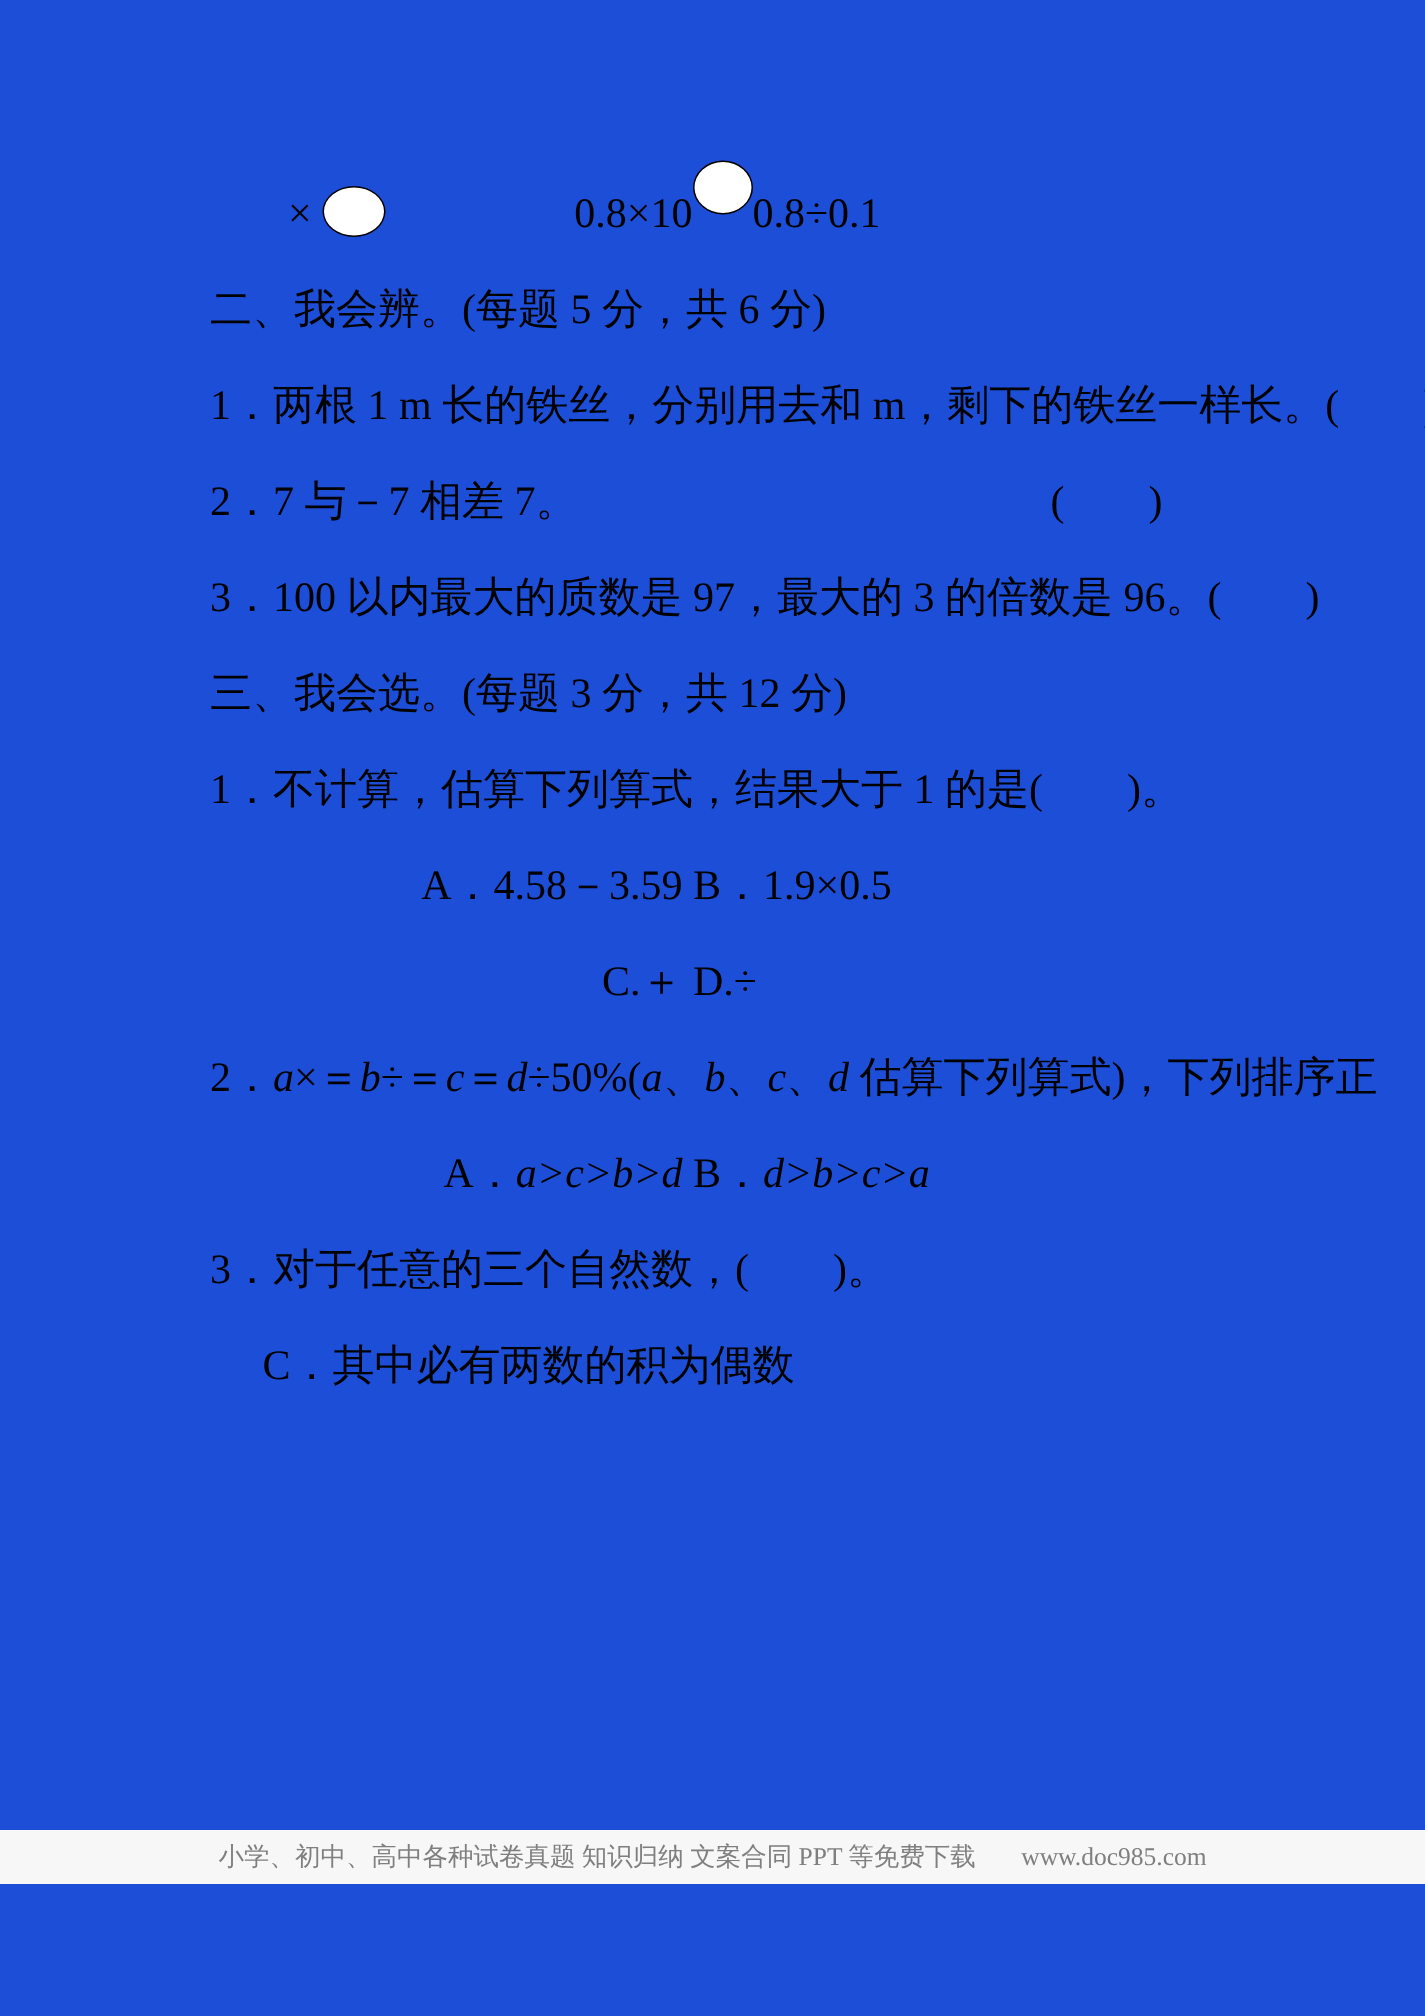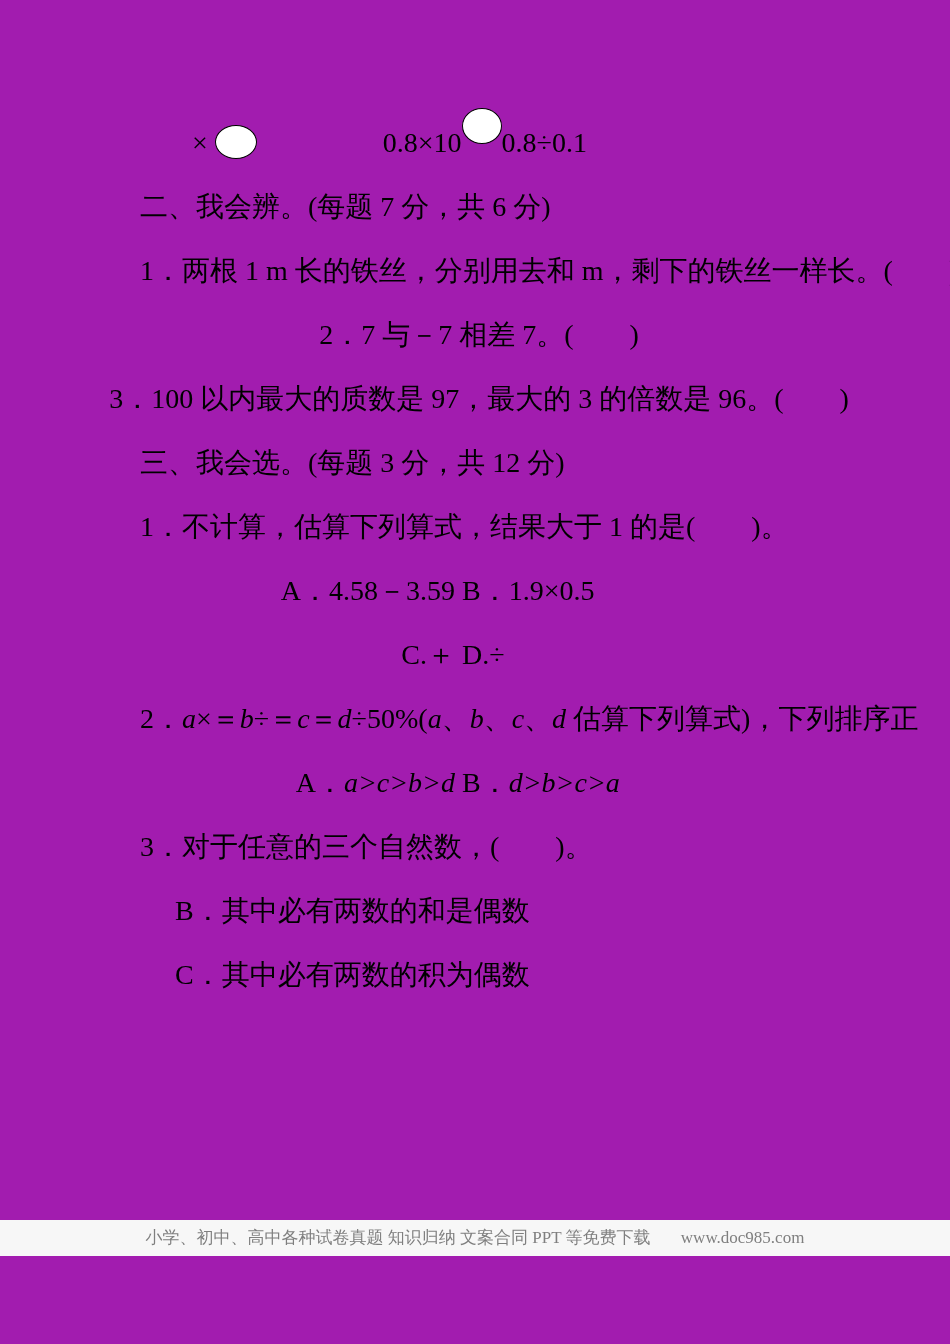--- a/index.html
+++ b/index.html
@@ -1,30 +1,30 @@
 <!DOCTYPE html>
 <html><head>
 <meta charset="utf-8">
 <style>
   html, body { margin: 0; padding: 0; background: #ffffff; }
   .page {
     position: relative;
     width: 950px;
     height: 1344px;
-    background: #a21caf;
+    background: #1d4ed8;
     font-family: "Liberation Serif", "DejaVu Serif", serif;
     font-size: 28px;
     color: #000000;
     overflow: hidden;
     box-sizing: border-box;
     padding: 111px 135px 0 140px;
   }
   .line { line-height: 64px; white-space: nowrap; }
   .indent { padding-left: 35px; }
-  .flexline { display: flex; justify-content: center; margin-left: 43px; }
+  .flexline { display: flex; justify-content: space-between; }
   .bracket-right { margin-right: 40px; }
   .opt-col { display: inline-block; width: 280px; text-align: right; }
   .it { font-style: italic; }
   .circle {
     display: inline-block;
     width: 40px; height: 32px;
     border: 1.6px solid #000;
     border-radius: 50%;
     vertical-align: -7px;
     background: #fff;
@@ -61,21 +61,21 @@
   <div class="line">
     <span class="gap1"></span>
     <span>×</span>
     <span class="circle"></span>
     <span class="gap2"></span>
     <span>0.8×10</span>
     <span class="circle c2"></span>
     <span>0.8÷0.1</span>
   </div>
 
-  <div class="line">二、我会辨。(每题 7 分，共 6 分)</div>
+  <div class="line">二、我会辨。(每题 5 分，共 6 分)</div>
 
   <div class="line">
     <span>1．两根 1 m 长的铁丝，分别用去和 m，剩下的铁丝一样长。</span><span>(　　)</span>
   </div>
 
   <div class="line flexline">
     <span>2．7 与－7 相差 7。</span>
     <span class="bracket-right">(　　)</span>
   </div>
 
@@ -104,21 +104,20 @@
 
 
   <div class="line indent">
     <span class="opt-col"><span>A．</span><span class="it">a&gt;c&gt;b&gt;d</span></span>
     <span><span>B．</span><span class="it">d&gt;b&gt;c&gt;a</span></span>
   </div>
 
 
   <div class="line">3．对于任意的三个自然数，(　　)。</div>
 
-  <div class="line indent">B．其中必有两数的和是偶数</div>
   <div class="line indent">C．其中必有两数的积为偶数</div>
 
   <div class="footer">
     <span>小学、初中、高中各种试卷真题  知识归纳  文案合同  PPT 等免费下载</span>
     <span class="site">www.doc985.com</span>
   </div>
 
 </div>
 
 </body></html>

